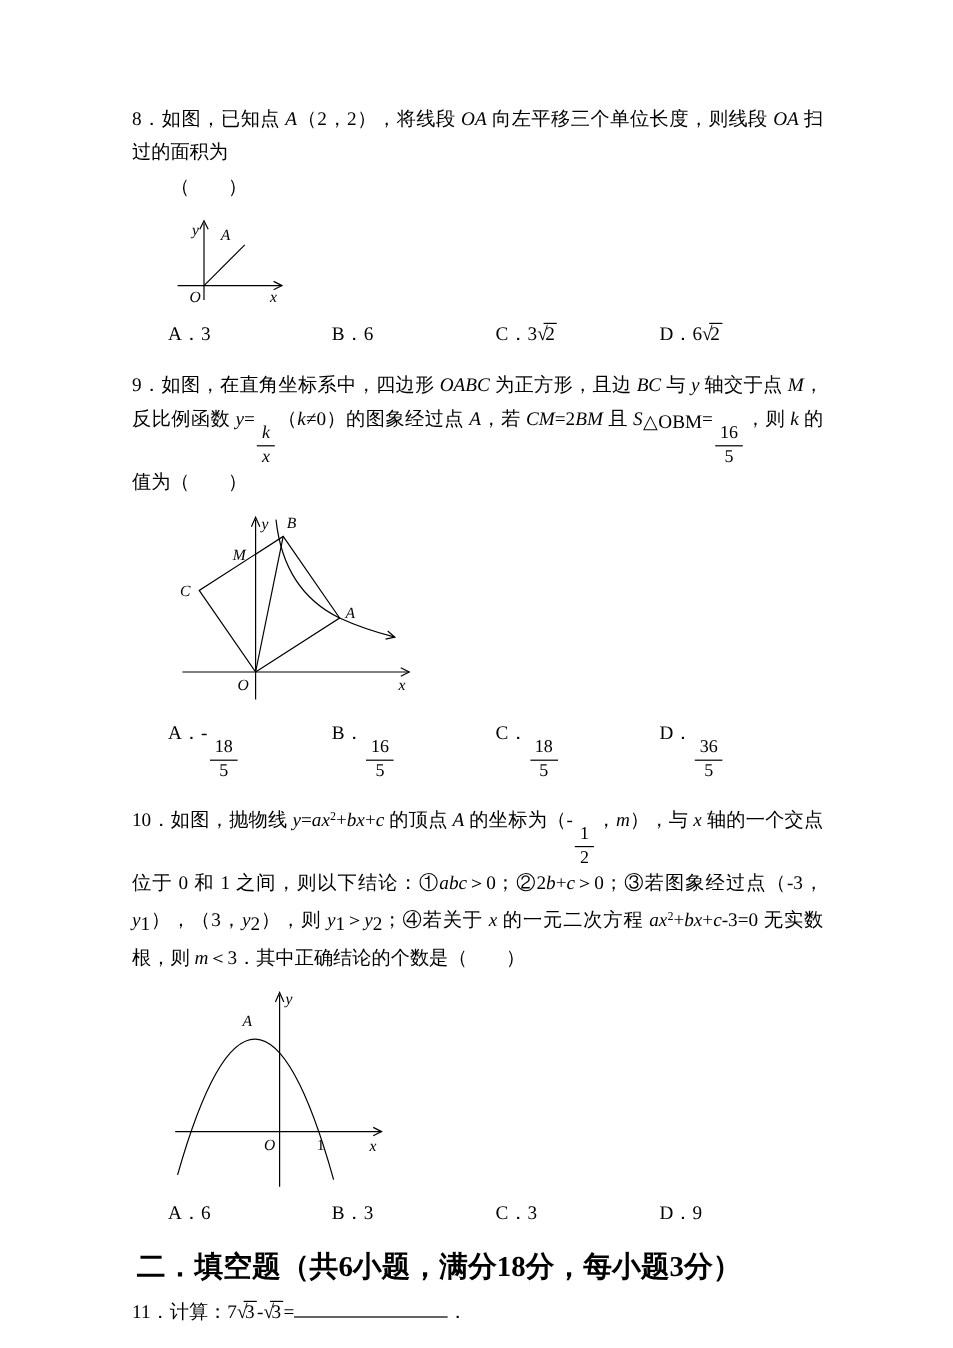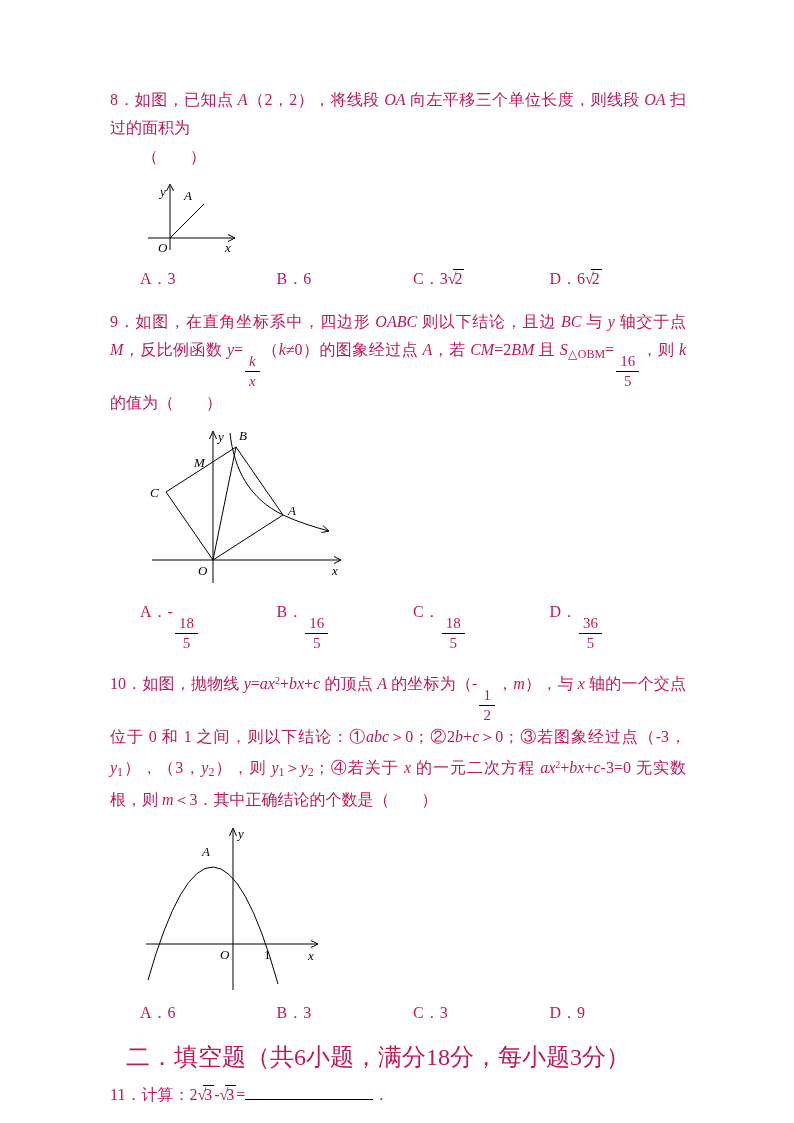--- a/index.html
+++ b/index.html
@@ -1,43 +1,43 @@
 <!DOCTYPE html>
 <html><head>
 <meta charset="utf-8">
 <style>
   *{margin:0;padding:0;box-sizing:border-box}
   html,body{background:#ffffff}
   .page{
-    width:794px;height:1123px;margin:0 auto;background:#fff;color:#be185d;
+    width:794px;height:1123px;margin:0 auto;background:#fff;color:#000000;
     padding:86px 108px 30px 110px;overflow:hidden;
     font-family:"Liberation Serif","DejaVu Serif",serif;
     font-size:16px;
   }
   .q{margin-bottom:8px}
   .stem{line-height:28px;text-align:justify}
   .paren-line{line-height:26px;margin:2px 0 2px 32px}
   .fig{margin:8px 0 4px 28px}
   .opts{display:flex;align-items:flex-start;margin:6px 0 16px 30px;line-height:26px}
   .opt{width:140px}
   .it{font-style:italic}
   .sup{font-size:10px;vertical-align:5px}
-  .sub{font-size:12px;vertical-align:-3px}
+  .sub{font-size:16px;vertical-align:-3px}
   .frac{display:inline-flex;flex-direction:column;align-items:center;
         vertical-align:-11px;margin:0 2px;line-height:1.1;font-size:15px}
   .frac .fn{padding:0 4px 1px;border-bottom:1px solid #000}
   .frac .fd{padding:1px 4px 0}
   .frac.it{font-style:italic}
   .sqrt{white-space:nowrap}
   .sqrt .rsym{letter-spacing:-1px}
   .sqrt .rbody{display:inline-block;border-top:1px solid #000;
                padding:0 2px 0 1px;margin-left:-2px;line-height:1.15}
   .blank{display:inline-block;width:128px;height:15px;border-bottom:1px solid #000;
          vertical-align:baseline}
-  .sec-title{font-weight:normal;line-height:30px;margin:12px 16px 8px}
+  .sec-title{font-weight:bold;line-height:30px;margin:12px 4px 8px}
   .fill-line{line-height:30px;margin:6px 0 10px}
   svg{display:block}
   svg line, svg path, svg polygon{stroke:#000;stroke-width:1;fill:none}
   svg text{font-family:"Liberation Serif","DejaVu Serif",serif;font-size:13px;
            font-style:italic;fill:#000;stroke:none}
   svg text.upright{font-style:normal}
 </style>
 </head>
 <body>
 
@@ -61,21 +61,21 @@
     </div>
     <div class="opts">
       <span class="opt"><span>A．3</span></span>
       <span class="opt"><span>B．6</span></span>
       <span class="opt"><span>C．3</span><span class="sqrt"><span class="rsym">√</span><span class="rbody">2</span></span></span>
       <span class="opt"><span>D．6</span><span class="sqrt"><span class="rsym">√</span><span class="rbody">2</span></span></span>
     </div>
   </section>
 
   <section class="q">
-    <p class="stem"><span>9．如图，在直角坐标系中，四边形 </span><span class="it">OABC</span><span> 则以下结论，且边 </span><span class="it">BC</span><span> 与 </span><span class="it">y</span><span> 轴交于点 </span><span class="it">M</span><span>，反比例函数 </span><span class="it">y</span><span>=</span><span class="frac it">
+    <p class="stem"><span>9．如图，在直角坐标系中，四边形 </span><span class="it">OABC</span><span> 为正方形，且边 </span><span class="it">BC</span><span> 与 </span><span class="it">y</span><span> 轴交于点 </span><span class="it">M</span><span>，反比例函数 </span><span class="it">y</span><span>=</span><span class="frac it">
           <span class="fn">k</span>
           <span class="fd">x</span>
         </span><span>（</span><span class="it">k</span><span>≠0）的图象经过点 </span><span class="it">A</span><span>，若 </span><span class="it">CM</span><span>=2</span><span class="it">BM</span><span> 且 </span><span class="it">S</span><span class="sub">△OBM</span><span>=</span><span class="frac">
           <span class="fn">16</span>
           <span class="fd">5</span>
         </span><span>，则 </span><span class="it">k</span><span> 的值为（　　）</span></p>
     <div class="fig">
       <svg width="215" height="168" viewBox="0 0 215 168">
         <line x1="75" y1="8" x2="75" y2="158"></line>
         <path d="M71.5,14 L75,6 L78.5,14"></path>
@@ -136,17 +136,17 @@
     <div class="opts">
       <span class="opt"><span>A．6</span></span>
       <span class="opt"><span>B．3</span></span>
       <span class="opt"><span>C．3</span></span>
       <span class="opt"><span>D．9</span></span>
     </div>
   </section>
 
   <h2 class="sec-title">二．填空题（共6小题，满分18分，每小题3分）</h2>
 
-  <p class="fill-line"><span>11．计算：2</span><span class="sqrt"><span class="rsym">√</span><span class="rbody">3</span></span><span>-</span><span class="sqrt"><span class="rsym">√</span><span class="rbody">3</span></span><span>=</span><span class="blank"></span><span>．</span></p>
+  <p class="fill-line"><span>11．计算：7</span><span class="sqrt"><span class="rsym">√</span><span class="rbody">3</span></span><span>-</span><span class="sqrt"><span class="rsym">√</span><span class="rbody">3</span></span><span>=</span><span class="blank"></span><span>．</span></p>
 
   <p class="fill-line"></p>
 
 </div>
 
 </body></html>

